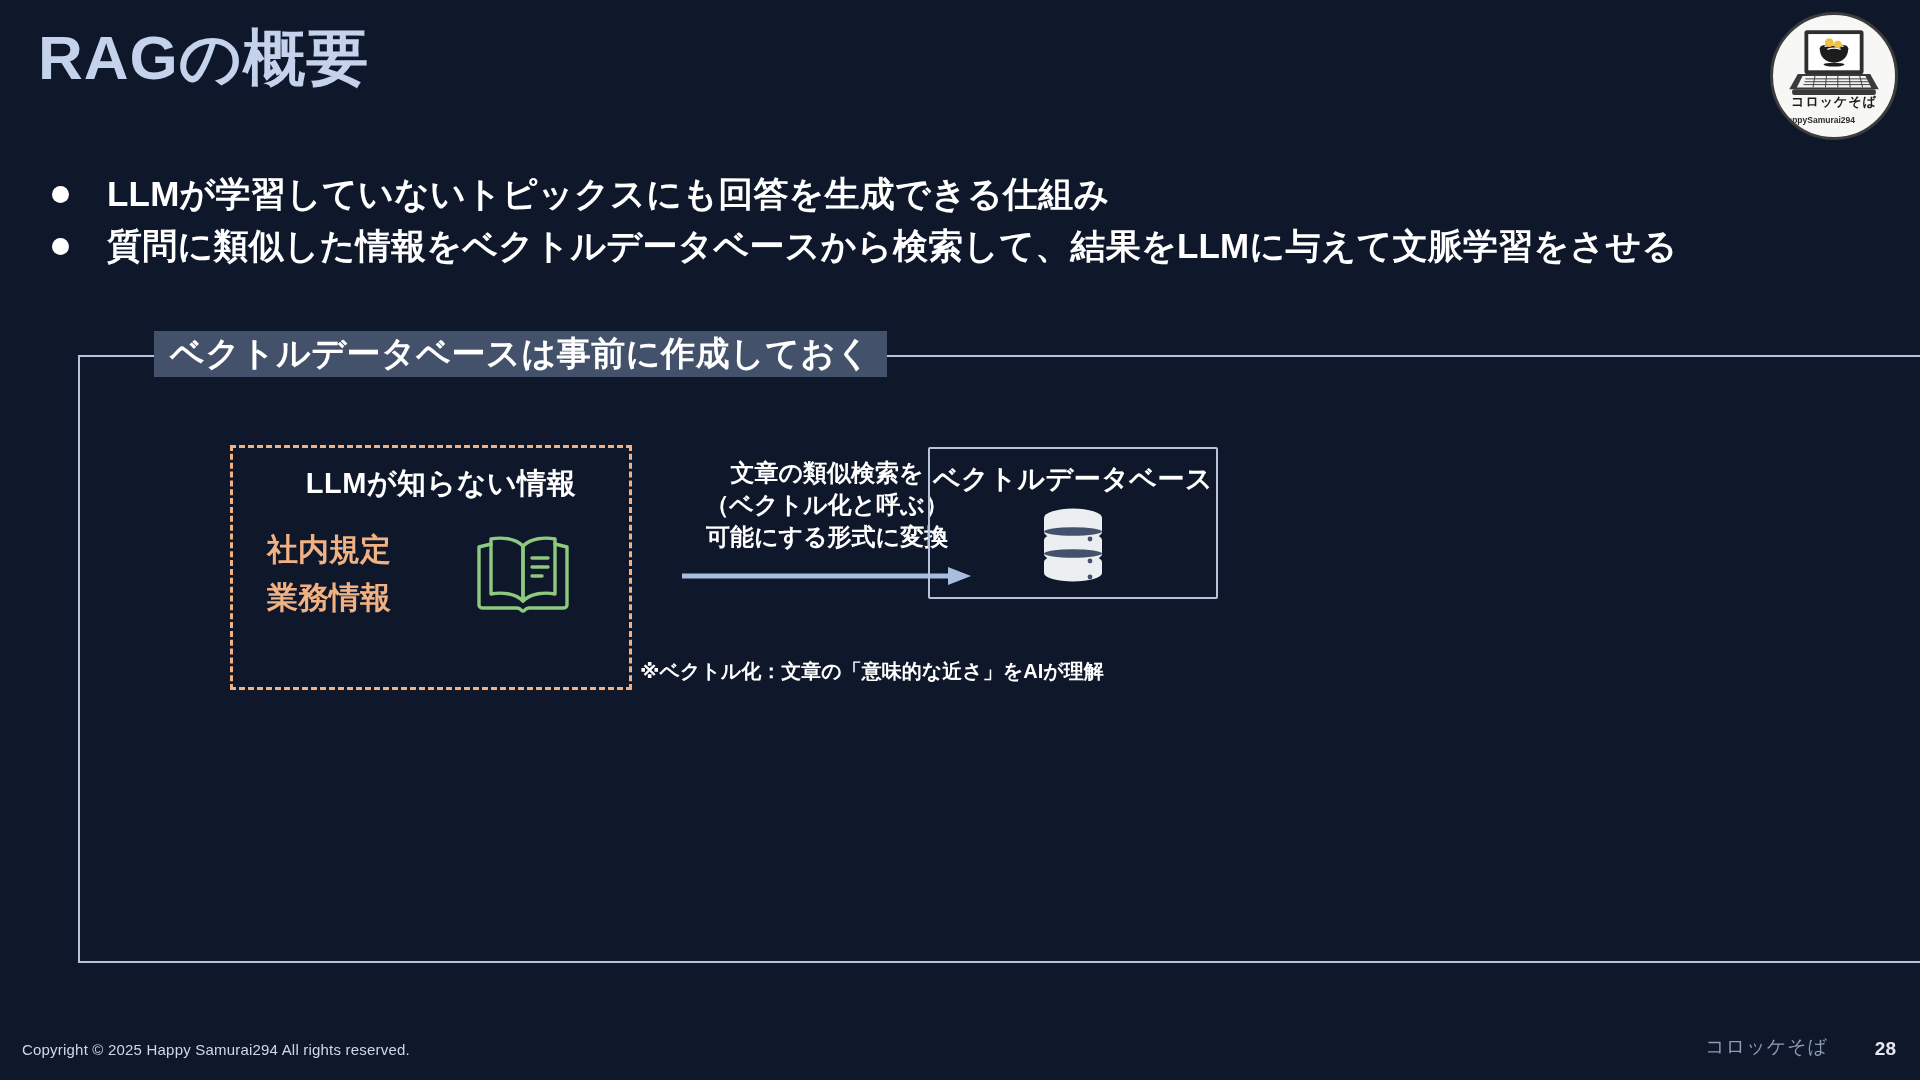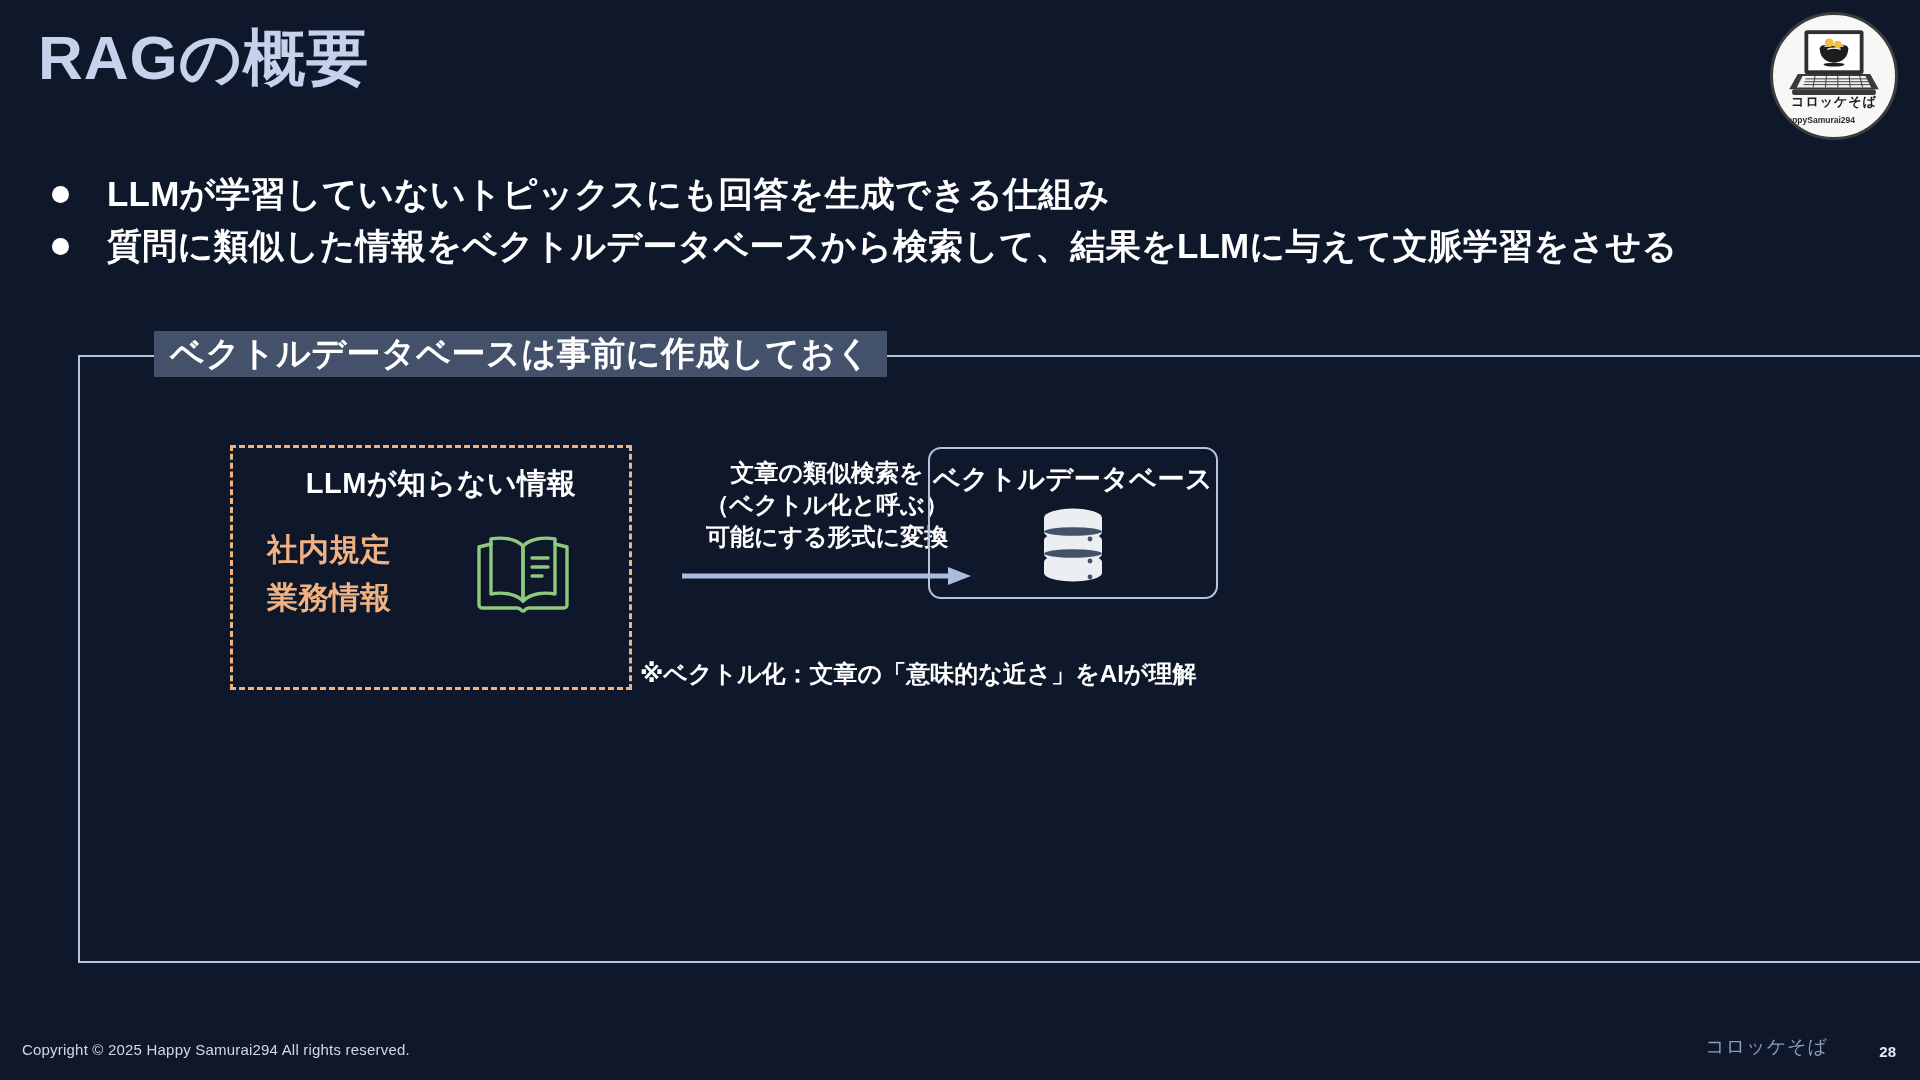--- a/index.html
+++ b/index.html
@@ -182,21 +182,21 @@
   }
 
   
   .db-box {
     position: absolute;
     left: 848px;
     top: 90px;
     width: 290px;
     height: 152px;
     border: 2px solid #b5c3dc;
-    border-radius: 13px;
+    border-radius: 2px;
     box-sizing: border-box;
   }
   .db-title {
     position: absolute;
     left: 0; right: 0;
     top: 12px;
     text-align: center;
     font-size: 27px;
     font-weight: bold;
     color: #ffffff;
@@ -209,21 +209,21 @@
     top: 58px;
     width: 62px;
     height: 76px;
   }
 
   
   .footnote {
     position: absolute;
     left: 560px;
     top: 300px;
-    font-size: 24px;
+    font-size: 20px;
     font-weight: bold;
     line-height: 1.42;
     color: #ffffff;
     white-space: nowrap;
   }
   .footnote-line2 { padding-left: 26px; }
 
   
   .footer-copyright {
     position: absolute;
@@ -238,21 +238,21 @@
     right: 92px;
     bottom: 20px;
     font-size: 19px;
     color: #8e9cb4;
     letter-spacing: 1px;
   }
   .footer-page {
     position: absolute;
     right: 24px;
     bottom: 20px;
-    font-size: 15px;
+    font-size: 19px;
     font-weight: bold;
     color: #e4e9f2;
   }
 </style>
 </head>
 <body>
 
 <div class="slide">
 
   <div class="slide-title">RAGの概要</div>

